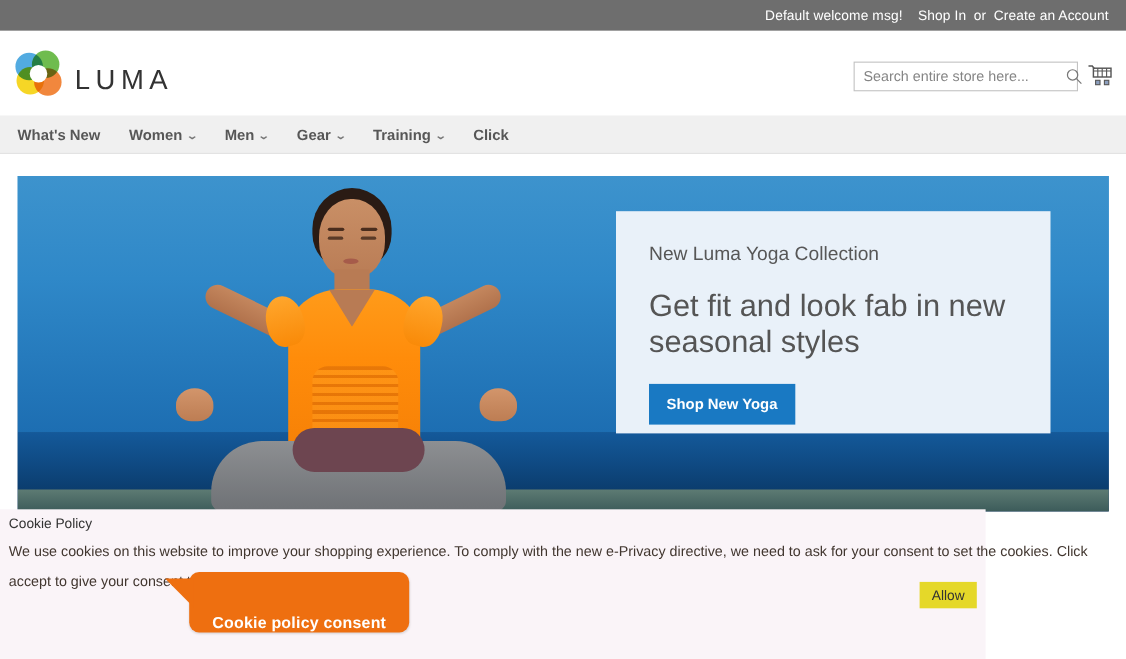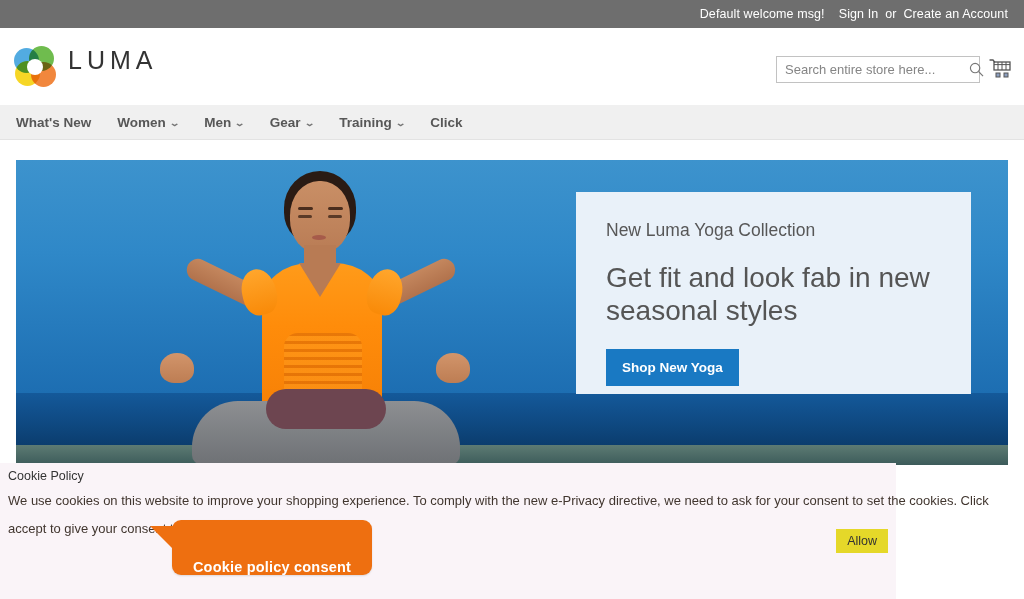--- a/index.html
+++ b/index.html
@@ -54,21 +54,21 @@
     position: absolute;
     top: 28px; left: 0;
     width: 1024px; height: 77px;
     background: #ffffff;
   }
 
   .logo-wrap {
     position: absolute;
     left: 14px; top: 18px;
     display: flex;
-    align-items: flex-start;
+    align-items: flex-end;
     gap: 12px;
     text-decoration: none;
   }
   .logo-mark {
     position: relative;
     width: 42px; height: 42px;
   }
   .logo-mark .blob {
     position: absolute;
     width: 25px; height: 25px;
@@ -300,21 +300,21 @@
     position: absolute;
     left: 74px; top: -12px;
     width: 120px; height: 40px;
     background: #6d4550;
     border-radius: 24px;
   }
 
   
   .hero-panel {
     position: absolute;
-    left: 560px; top: 32px;
+    left: 544px; top: 32px;
     width: 395px; height: 202px;
     background: #e9f1f9;
     padding: 28px 30px 0 30px;
   }
   .hero-eyebrow {
     font-size: 17.5px;
     color: #575757;
     margin: 0 0 20px 0;
     font-weight: 400;
   }
@@ -396,21 +396,21 @@
     border-color: transparent #ee6f10 transparent transparent;
   }
 </style>
 </head>
 <body>
 
 <div class="page">
 
   <div class="topbar">
     <span class="welcome">Default welcome msg!</span>
-    <a href="#" class="signin">Sign In</a>
+    <a href="#" class="signin">Shop In</a>
     <span class="sep">or</span>
     <a href="#" class="create">Create an Account</a>
   </div>
 
   <div class="header">
 
     <a href="#" class="logo-wrap">
       <span class="logo-mark">
         <span class="blob b-blue"></span>
         <span class="blob b-green"></span>

